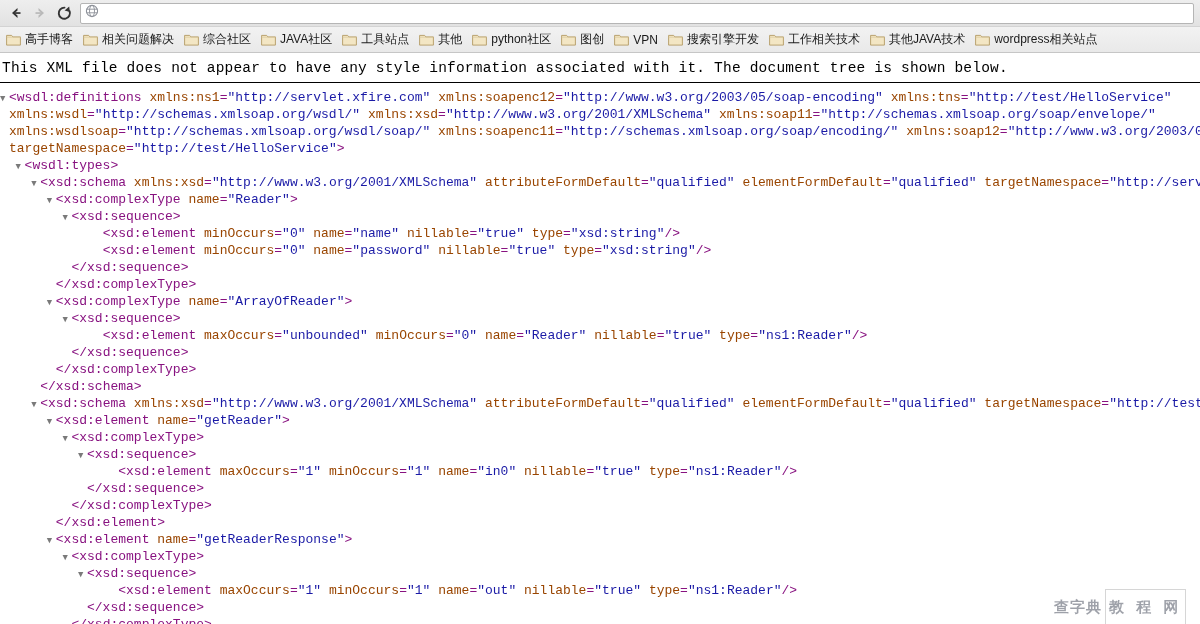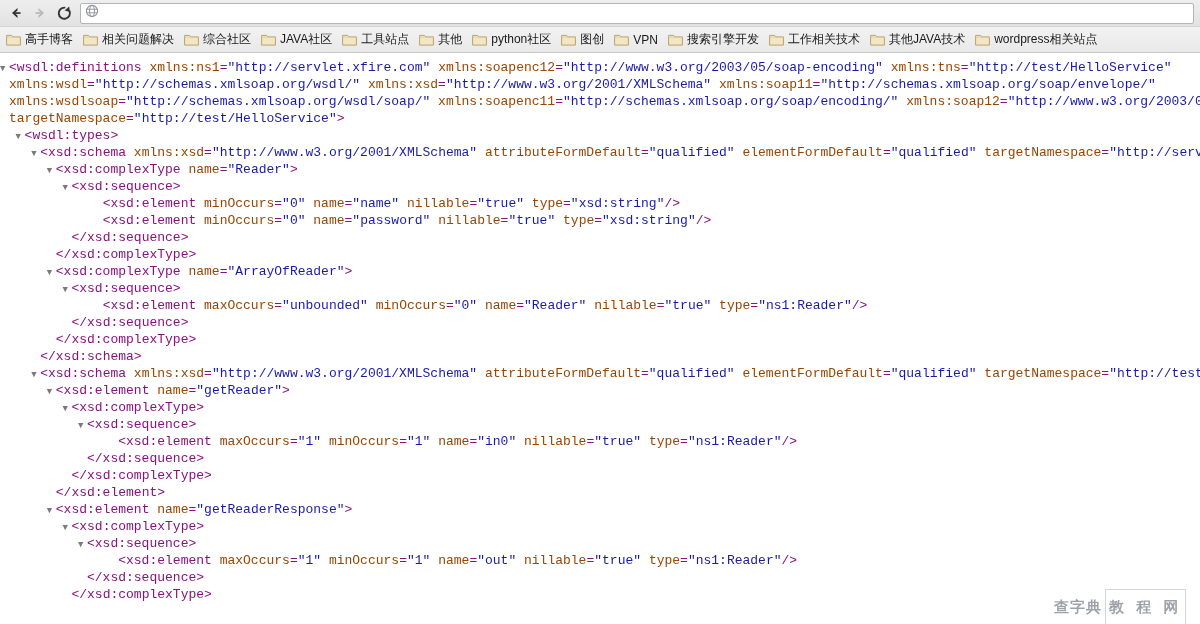--- a/index.html
+++ b/index.html
@@ -312,20 +312,21 @@
   <path d="M0.6 4.2 h13.8" stroke="#d8c79b" stroke-width="0.7"></path>
 </svg>
         </span>
         <span class="bm-label">wordpress相关站点</span>
       </div>
     </div>
 </div>
 
 <div id="page">
 
+  <div id="style-notice">This XML file does not appear to have any style information associated with it. The document tree is shown below.</div>
 
   <div id="xml-tree"><div class="xline"><span class="tw">▼</span><span style="color:#881280">&lt;wsdl:definitions</span> <span style="color:#994500">xmlns:ns1</span><span style="color:#881280">=</span><span style="color:#1a1aa6">"http://servlet.xfire.com"</span> <span style="color:#994500">xmlns:soapenc12</span><span style="color:#881280">=</span><span style="color:#1a1aa6">"http://www.w3.org/2003/05/soap-encoding"</span> <span style="color:#994500">xmlns:tns</span><span style="color:#881280">=</span><span style="color:#1a1aa6">"http://test/HelloService"</span></div><div class="xline"><span class="tw"> </span><span style="color:#994500">xmlns:wsdl</span><span style="color:#881280">=</span><span style="color:#1a1aa6">"http://schemas.xmlsoap.org/wsdl/"</span> <span style="color:#994500">xmlns:xsd</span><span style="color:#881280">=</span><span style="color:#1a1aa6">"http://www.w3.org/2001/XMLSchema"</span> <span style="color:#994500">xmlns:soap11</span><span style="color:#881280">=</span><span style="color:#1a1aa6">"http://schemas.xmlsoap.org/soap/envelope/"</span></div><div class="xline"><span class="tw"> </span><span style="color:#994500">xmlns:wsdlsoap</span><span style="color:#881280">=</span><span style="color:#1a1aa6">"http://schemas.xmlsoap.org/wsdl/soap/"</span> <span style="color:#994500">xmlns:soapenc11</span><span style="color:#881280">=</span><span style="color:#1a1aa6">"http://schemas.xmlsoap.org/soap/encoding/"</span> <span style="color:#994500">xmlns:soap12</span><span style="color:#881280">=</span><span style="color:#1a1aa6">"http://www.w3.org/2003/05/soap-envelope"</span></div><div class="xline"><span class="tw"> </span><span style="color:#994500">targetNamespace</span><span style="color:#881280">=</span><span style="color:#1a1aa6">"http://test/HelloService"</span><span style="color:#881280">&gt;</span></div><div class="xline">  <span class="tw">▼</span><span style="color:#881280">&lt;wsdl:types</span><span style="color:#881280">&gt;</span></div><div class="xline">    <span class="tw">▼</span><span style="color:#881280">&lt;xsd:schema</span> <span style="color:#994500">xmlns:xsd</span><span style="color:#881280">=</span><span style="color:#1a1aa6">"http://www.w3.org/2001/XMLSchema"</span> <span style="color:#994500">attributeFormDefault</span><span style="color:#881280">=</span><span style="color:#1a1aa6">"qualified"</span> <span style="color:#994500">elementFormDefault</span><span style="color:#881280">=</span><span style="color:#1a1aa6">"qualified"</span> <span style="color:#994500">targetNamespace</span><span style="color:#881280">=</span><span style="color:#1a1aa6">"http://servlet.xfire.com"</span></div><div class="xline">      <span class="tw">▼</span><span style="color:#881280">&lt;xsd:complexType</span> <span style="color:#994500">name</span><span style="color:#881280">=</span><span style="color:#1a1aa6">"Reader"</span><span style="color:#881280">&gt;</span></div><div class="xline">        <span class="tw">▼</span><span style="color:#881280">&lt;xsd:sequence</span><span style="color:#881280">&gt;</span></div><div class="xline">            <span class="tw"> </span><span style="color:#881280">&lt;xsd:element</span> <span style="color:#994500">minOccurs</span><span style="color:#881280">=</span><span style="color:#1a1aa6">"0"</span> <span style="color:#994500">name</span><span style="color:#881280">=</span><span style="color:#1a1aa6">"name"</span> <span style="color:#994500">nillable</span><span style="color:#881280">=</span><span style="color:#1a1aa6">"true"</span> <span style="color:#994500">type</span><span style="color:#881280">=</span><span style="color:#1a1aa6">"xsd:string"</span><span style="color:#881280">/&gt;</span></div><div class="xline">            <span class="tw"> </span><span style="color:#881280">&lt;xsd:element</span> <span style="color:#994500">minOccurs</span><span style="color:#881280">=</span><span style="color:#1a1aa6">"0"</span> <span style="color:#994500">name</span><span style="color:#881280">=</span><span style="color:#1a1aa6">"password"</span> <span style="color:#994500">nillable</span><span style="color:#881280">=</span><span style="color:#1a1aa6">"true"</span> <span style="color:#994500">type</span><span style="color:#881280">=</span><span style="color:#1a1aa6">"xsd:string"</span><span style="color:#881280">/&gt;</span></div><div class="xline">        <span class="tw"> </span><span style="color:#881280">&lt;/xsd:sequence</span><span style="color:#881280">&gt;</span></div><div class="xline">      <span class="tw"> </span><span style="color:#881280">&lt;/xsd:complexType</span><span style="color:#881280">&gt;</span></div><div class="xline">      <span class="tw">▼</span><span style="color:#881280">&lt;xsd:complexType</span> <span style="color:#994500">name</span><span style="color:#881280">=</span><span style="color:#1a1aa6">"ArrayOfReader"</span><span style="color:#881280">&gt;</span></div><div class="xline">        <span class="tw">▼</span><span style="color:#881280">&lt;xsd:sequence</span><span style="color:#881280">&gt;</span></div><div class="xline">            <span class="tw"> </span><span style="color:#881280">&lt;xsd:element</span> <span style="color:#994500">maxOccurs</span><span style="color:#881280">=</span><span style="color:#1a1aa6">"unbounded"</span> <span style="color:#994500">minOccurs</span><span style="color:#881280">=</span><span style="color:#1a1aa6">"0"</span> <span style="color:#994500">name</span><span style="color:#881280">=</span><span style="color:#1a1aa6">"Reader"</span> <span style="color:#994500">nillable</span><span style="color:#881280">=</span><span style="color:#1a1aa6">"true"</span> <span style="color:#994500">type</span><span style="color:#881280">=</span><span style="color:#1a1aa6">"ns1:Reader"</span><span style="color:#881280">/&gt;</span></div><div class="xline">        <span class="tw"> </span><span style="color:#881280">&lt;/xsd:sequence</span><span style="color:#881280">&gt;</span></div><div class="xline">      <span class="tw"> </span><span style="color:#881280">&lt;/xsd:complexType</span><span style="color:#881280">&gt;</span></div><div class="xline">    <span class="tw"> </span><span style="color:#881280">&lt;/xsd:schema</span><span style="color:#881280">&gt;</span></div><div class="xline">    <span class="tw">▼</span><span style="color:#881280">&lt;xsd:schema</span> <span style="color:#994500">xmlns:xsd</span><span style="color:#881280">=</span><span style="color:#1a1aa6">"http://www.w3.org/2001/XMLSchema"</span> <span style="color:#994500">attributeFormDefault</span><span style="color:#881280">=</span><span style="color:#1a1aa6">"qualified"</span> <span style="color:#994500">elementFormDefault</span><span style="color:#881280">=</span><span style="color:#1a1aa6">"qualified"</span> <span style="color:#994500">targetNamespace</span><span style="color:#881280">=</span><span style="color:#1a1aa6">"http://test/HelloService"</span></div><div class="xline">      <span class="tw">▼</span><span style="color:#881280">&lt;xsd:element</span> <span style="color:#994500">name</span><span style="color:#881280">=</span><span style="color:#1a1aa6">"getReader"</span><span style="color:#881280">&gt;</span></div><div class="xline">        <span class="tw">▼</span><span style="color:#881280">&lt;xsd:complexType</span><span style="color:#881280">&gt;</span></div><div class="xline">          <span class="tw">▼</span><span style="color:#881280">&lt;xsd:sequence</span><span style="color:#881280">&gt;</span></div><div class="xline">              <span class="tw"> </span><span style="color:#881280">&lt;xsd:element</span> <span style="color:#994500">maxOccurs</span><span style="color:#881280">=</span><span style="color:#1a1aa6">"1"</span> <span style="color:#994500">minOccurs</span><span style="color:#881280">=</span><span style="color:#1a1aa6">"1"</span> <span style="color:#994500">name</span><span style="color:#881280">=</span><span style="color:#1a1aa6">"in0"</span> <span style="color:#994500">nillable</span><span style="color:#881280">=</span><span style="color:#1a1aa6">"true"</span> <span style="color:#994500">type</span><span style="color:#881280">=</span><span style="color:#1a1aa6">"ns1:Reader"</span><span style="color:#881280">/&gt;</span></div><div class="xline">          <span class="tw"> </span><span style="color:#881280">&lt;/xsd:sequence</span><span style="color:#881280">&gt;</span></div><div class="xline">        <span class="tw"> </span><span style="color:#881280">&lt;/xsd:complexType</span><span style="color:#881280">&gt;</span></div><div class="xline">      <span class="tw"> </span><span style="color:#881280">&lt;/xsd:element</span><span style="color:#881280">&gt;</span></div><div class="xline">      <span class="tw">▼</span><span style="color:#881280">&lt;xsd:element</span> <span style="color:#994500">name</span><span style="color:#881280">=</span><span style="color:#1a1aa6">"getReaderResponse"</span><span style="color:#881280">&gt;</span></div><div class="xline">        <span class="tw">▼</span><span style="color:#881280">&lt;xsd:complexType</span><span style="color:#881280">&gt;</span></div><div class="xline">          <span class="tw">▼</span><span style="color:#881280">&lt;xsd:sequence</span><span style="color:#881280">&gt;</span></div><div class="xline">              <span class="tw"> </span><span style="color:#881280">&lt;xsd:element</span> <span style="color:#994500">maxOccurs</span><span style="color:#881280">=</span><span style="color:#1a1aa6">"1"</span> <span style="color:#994500">minOccurs</span><span style="color:#881280">=</span><span style="color:#1a1aa6">"1"</span> <span style="color:#994500">name</span><span style="color:#881280">=</span><span style="color:#1a1aa6">"out"</span> <span style="color:#994500">nillable</span><span style="color:#881280">=</span><span style="color:#1a1aa6">"true"</span> <span style="color:#994500">type</span><span style="color:#881280">=</span><span style="color:#1a1aa6">"ns1:Reader"</span><span style="color:#881280">/&gt;</span></div><div class="xline">          <span class="tw"> </span><span style="color:#881280">&lt;/xsd:sequence</span><span style="color:#881280">&gt;</span></div><div class="xline">        <span class="tw"> </span><span style="color:#881280">&lt;/xsd:complexType</span><span style="color:#881280">&gt;</span></div></div>
 
   <div id="watermark">
     <div id="wm-main">
       <span>查字典</span>
       <span id="wm-box">教 程 网</span>
     </div>
     <div id="wm-sub">jiaocheng.chazidian.com</div>
   </div>

